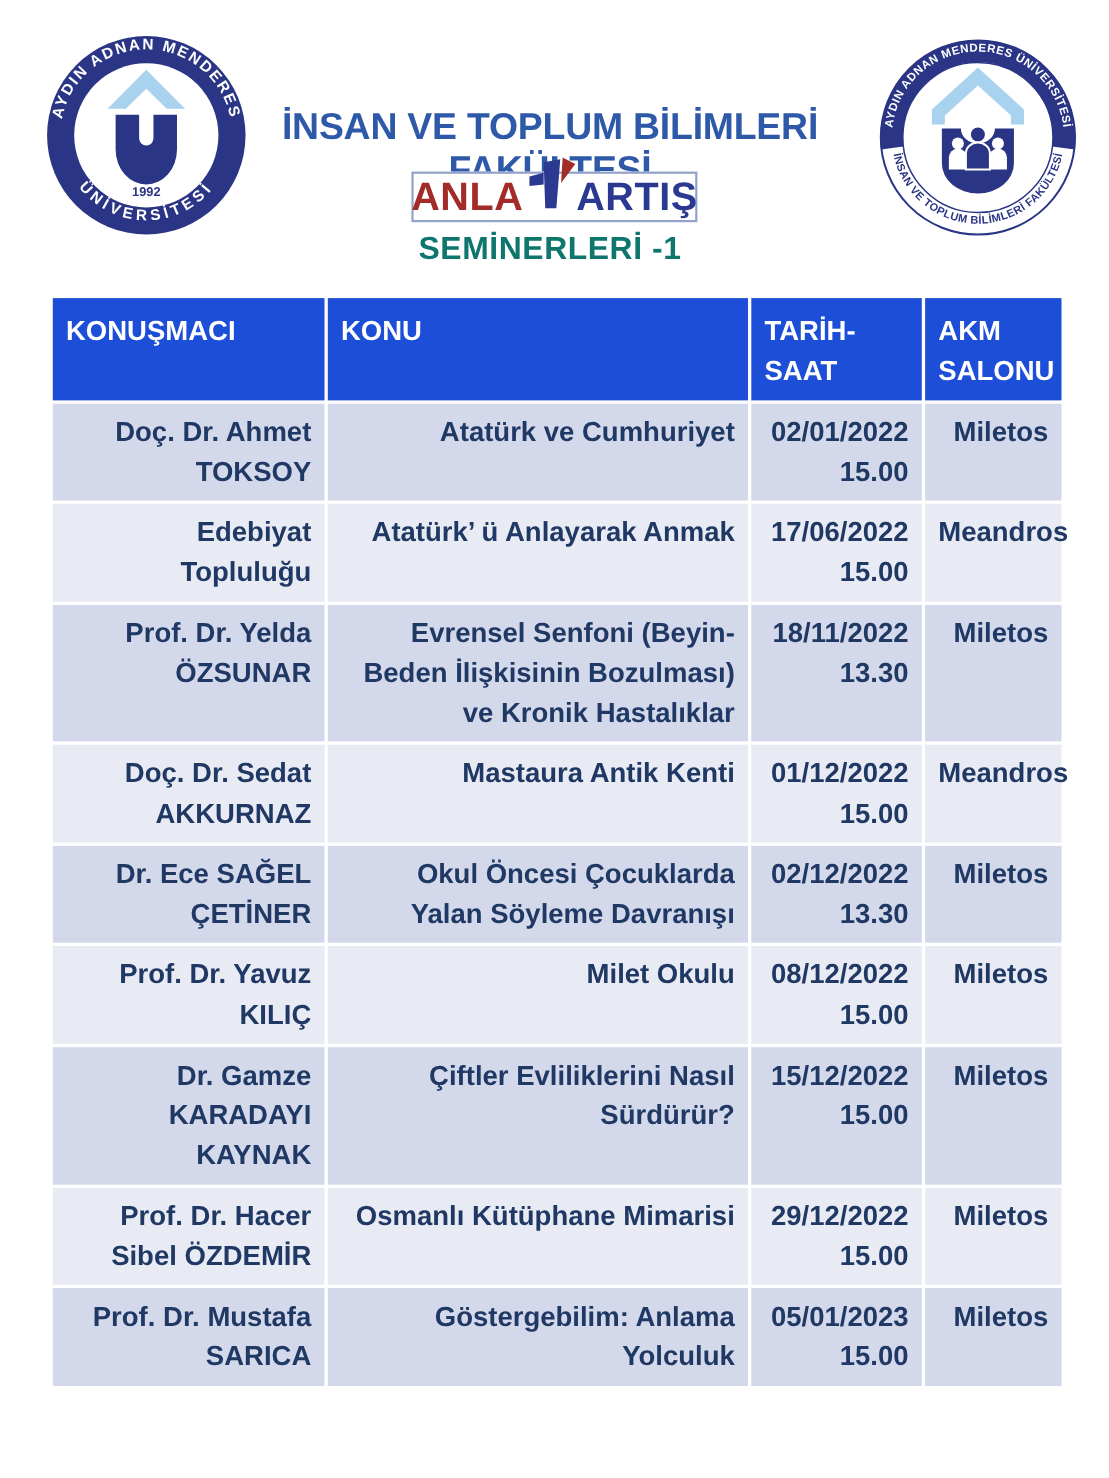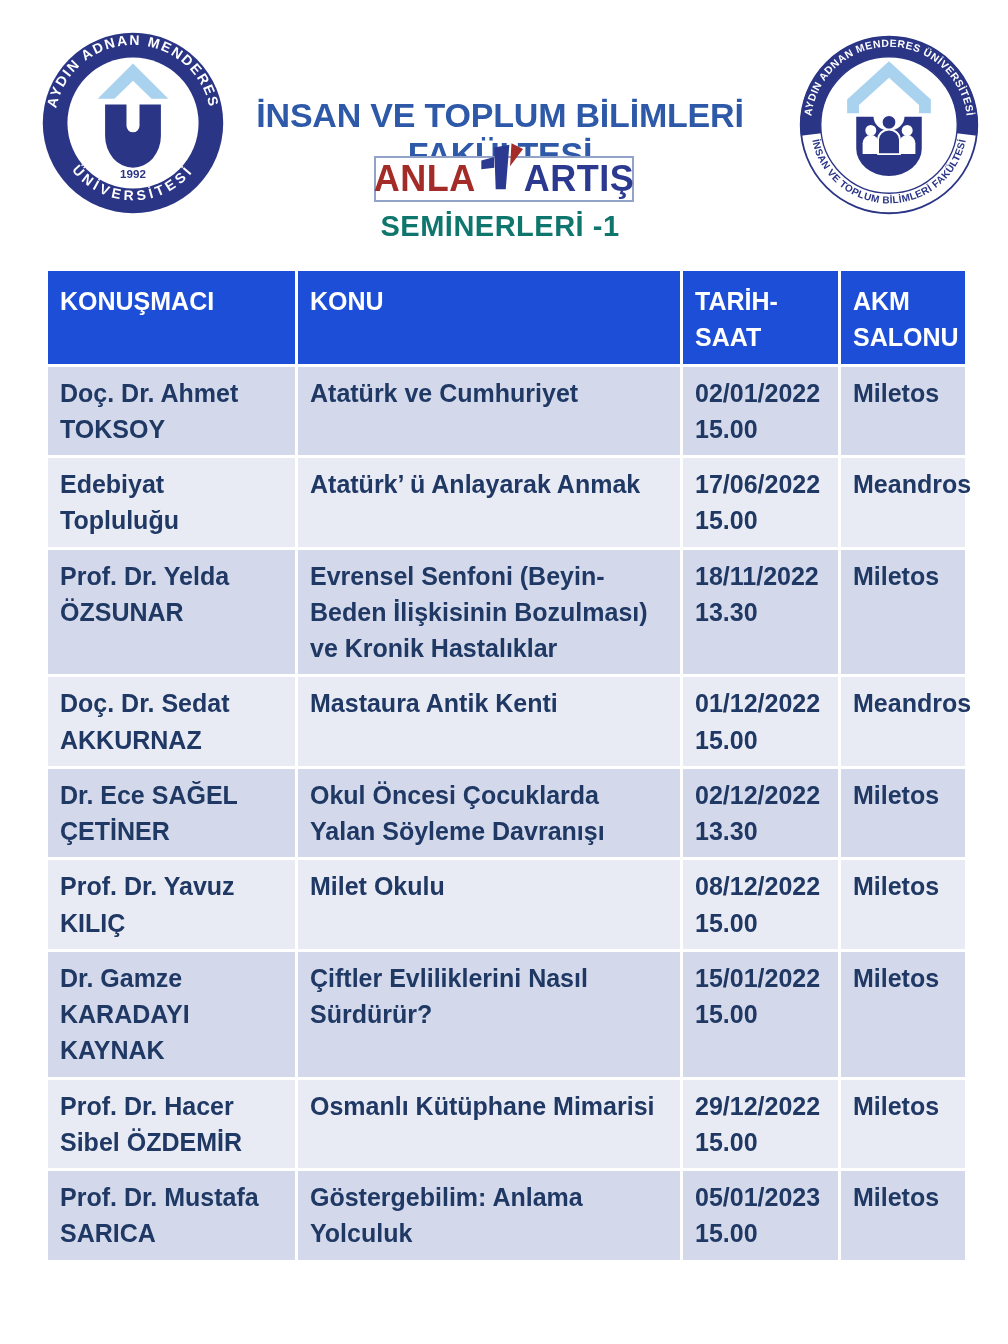--- a/index.html
+++ b/index.html
@@ -22,21 +22,21 @@
   .wordmark-part1 { font-size:36px; font-weight:800; color:#A32B28; letter-spacing:0.5px; }
   .wordmark-part2 { font-size:36px; font-weight:800; color:#2B3990; letter-spacing:0.5px; }
   .wordmark-t { width:46px; height:66px; margin:-24px 1px 0 1px; flex:0 0 auto; }
 
   .page-subtitle { position:absolute; left:210px; top:210px; width:580px;
                    text-align:center; font-size:29px; font-weight:700;
                    color:#0f766e; letter-spacing:0.5px; }
 
   .seminar-table { position:absolute; left:45px; top:268px; width:920px;
                    border-collapse:collapse; table-layout:fixed; }
-  .seminar-table th, .seminar-table td { border:3px solid #ffffff; vertical-align:top; }
+  .seminar-table th, .seminar-table td { border:3px solid #ffffff; vertical-align:top;text-align:right; }
   .seminar-table th { background:#1d4ed8; color:#ffffff; text-align:left;
                       font-size:25px; font-weight:700; padding:12px 12px 8px 12px;
                       height:84px; line-height:1.45; }
   .seminar-table td { font-size:25px; font-weight:700; color:#1F3864;
                       padding:8px 12px; line-height:1.45; }
   .seminar-table tbody tr:nth-child(odd)  td { background:#D3D9EA; }
   .seminar-table tbody tr:nth-child(even) td { background:#E9EBF4; }
   .row-2l td { height:84px; }
   .row-3l td { height:120px; }
 
@@ -184,21 +184,21 @@
       <div>08/12/2022</div>
       <div>15.00</div>
     </td>
     <td>Miletos</td>
   </tr>
 
   <tr class="row-2l">
     <td>Dr. Gamze KARADAYI KAYNAK</td>
     <td>Çiftler Evliliklerini Nasıl Sürdürür?</td>
     <td>
-      <div>15/01/2022</div>
+      <div>15/12/2022</div>
       <div>15.00</div>
     </td>
     <td>Miletos</td>
   </tr>
 
 
   <tr class="row-2l">
     <td>Prof. Dr. Hacer Sibel ÖZDEMİR</td>
     <td>Osmanlı Kütüphane Mimarisi</td>
     <td>

